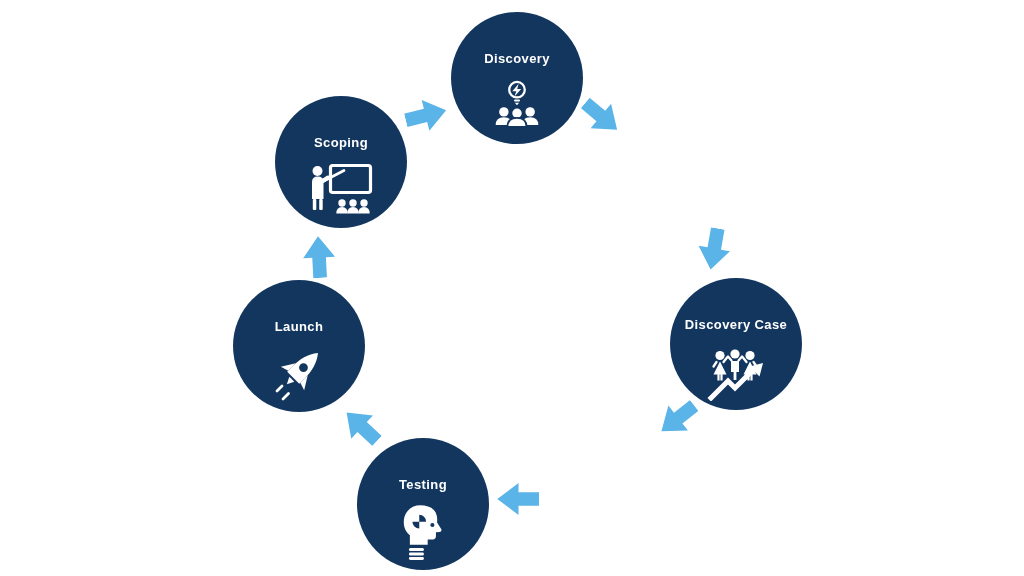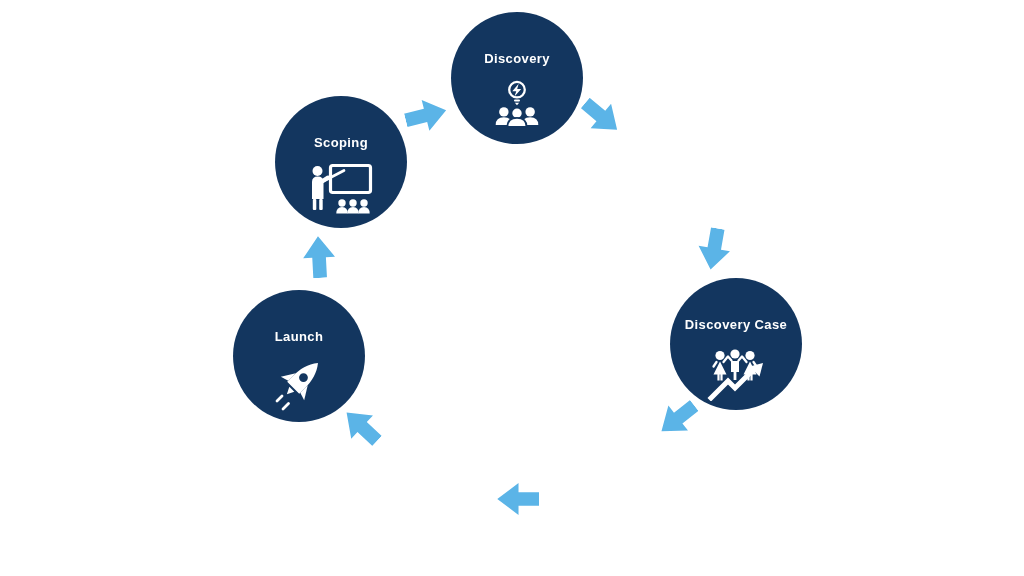--- a/index.html
+++ b/index.html
@@ -80,22 +80,39 @@
           <line x1="42.5" y1="19" x2="38.5" y2="14"></line>
           <line x1="49.5" y1="19" x2="52.5" y2="23.5"></line>
         </g>
         <path d="M7 55 L24 38 31 45 49 27" fill="none" stroke="var(--icon,#fff)" stroke-width="5" stroke-linecap="square"></path>
         <path d="M45.5 23.5 L59 20 55.5 33.5 Z" fill="var(--icon,#fff)"></path>
       </svg>
     </div>
   </div>
 
 
+  <div class="stage" style="left:357px;top:438px">
+    <div class="stage-label">Testing</div>
+    <div class="stage-icon">
+      <svg width="54" height="60" viewBox="0 0 52 64">
+        <path fill="var(--icon,#fff)" d="M23 3.5 C12.5 3.5 5.5 11.5 5.5 21.5 C5.5 27.5 8 32 12 35.5 L12 45.5 L31 45.5 L31 40 L36.5 40 C38.5 40 39.8 38.6 39.8 36.6 L39.8 32.2 L43.6 32 C45.3 31.9 46.2 30.1 45.4 28.7 L41 21.8 C42.5 9 34.5 3.5 23 3.5 Z"></path>
+        <circle cx="22" cy="21" r="8.3" fill="var(--navy,#13365f)" stroke="var(--icon,#fff)" stroke-width="2"></circle>
+        <path d="M22 21 L22 12.7 A8.3 8.3 0 0 0 13.7 21 Z" fill="var(--icon,#fff)"></path>
+        <path d="M22 21 L22 29.3 A8.3 8.3 0 0 0 30.3 21 Z" fill="var(--icon,#fff)"></path>
+        <circle cx="36" cy="24.5" r="2.2" fill="var(--navy,#13365f)"></circle>
+        <g fill="var(--icon,#fff)">
+          <rect x="11" y="49" width="16" height="3.3" rx="1.6"></rect>
+          <rect x="11" y="53.8" width="16" height="3.3" rx="1.6"></rect>
+          <rect x="11" y="58.6" width="16" height="3.3" rx="1.6"></rect>
+        </g>
+      </svg>
+    </div>
+  </div>
 
-  <div class="stage" style="left:233px;top:290px">
+  <div class="stage" style="left:233px;top:280px">
     <div class="stage-label">Launch</div>
     <div class="stage-icon">
       <svg width="60" height="60" viewBox="0 0 60 60">
         <g transform="translate(32,26) rotate(45)">
           <path fill="var(--icon,#fff)" d="M0,-24 C6.5,-16 8.5,-7 8.5,3 L8.5,11 L-8.5,11 L-8.5,3 C-8.5,-7 -6.5,-16 0,-24 Z"></path>
           <circle cx="0" cy="-3.5" r="4.4" fill="var(--navy,#13365f)"></circle>
           <path fill="var(--icon,#fff)" d="M-8.5,-1 L-16.5,12 L-8.5,9.5 Z"></path>
           <path fill="var(--icon,#fff)" d="M8.5,-1 L16.5,12 L8.5,9.5 Z"></path>
           <path fill="var(--icon,#fff)" d="M-3.5,13 L0,20 L3.5,13 Z"></path>
         </g>

